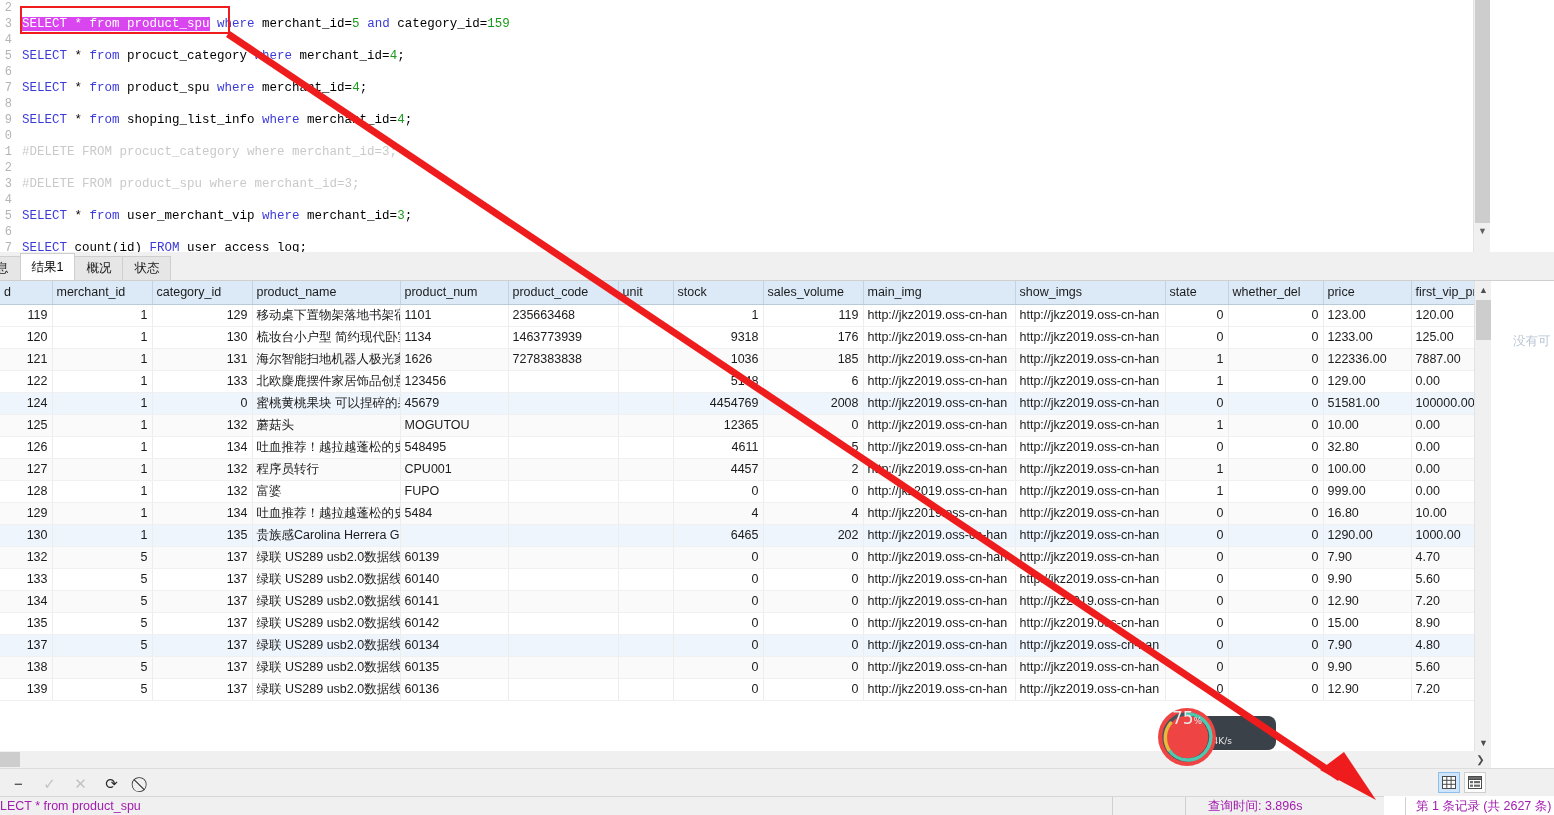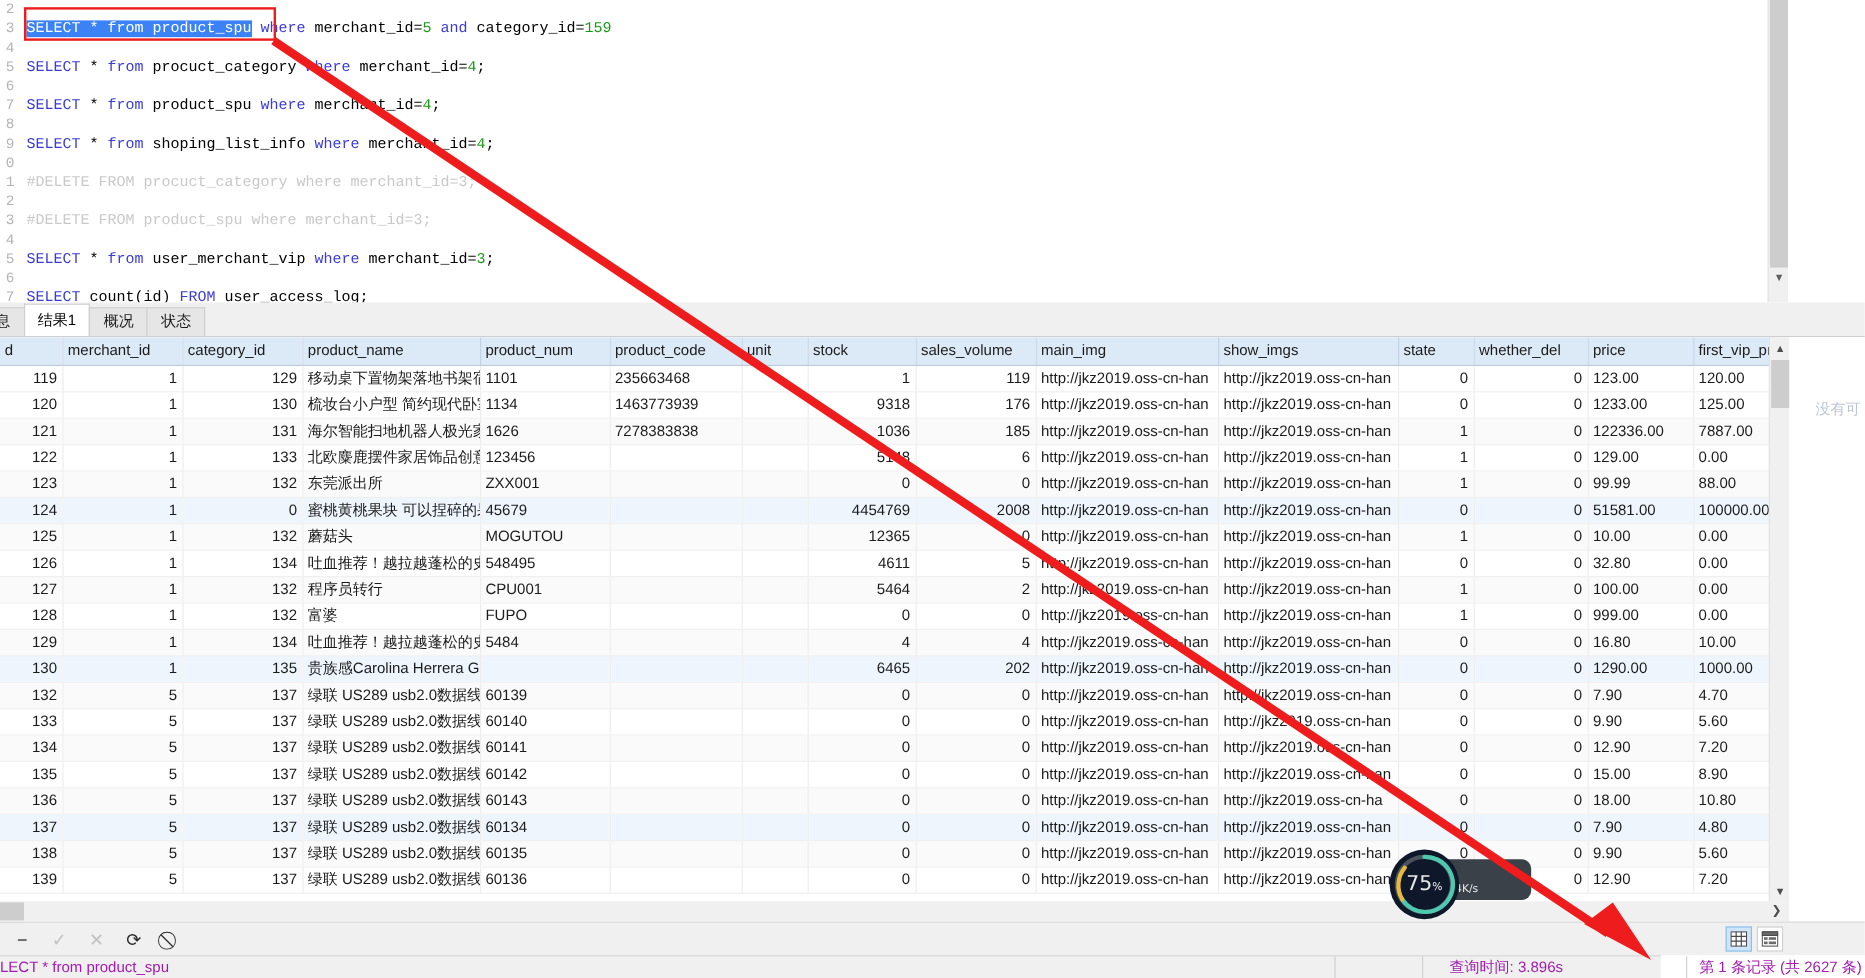--- a/index.html
+++ b/index.html
@@ -50,21 +50,21 @@
     font-size: 12.5px;
     color: #000000;
   }
   .code .line {
     height: 16px; line-height: 16px; white-space: pre;
     padding-left: 8px;
   }
   .kw   { color: #3a3ad8; }
   .num  { color: #1a9a1a; }
   .cmt  { color: #c9c9c9; }
-  .sel  { background: #3b82f6; color: #ffffff; text-align: right; }
+  .sel  { background: #d946ef; color: #ffffff; text-align: right; }
   .hl-box {
     position: absolute; left: 20px; top: 6px; width: 210px; height: 28px;
     border: 2.5px solid #ee1c1c; background: transparent;
   }
 
   
   .tabbar {
     position: absolute; left: 0; top: 252px; width: 1554px; height: 29px;
     background: #f0f0f0; border-bottom: 1px solid #cfcfcf;
   }
@@ -189,22 +189,22 @@
     position: absolute; left: 8px; height: 16px; display: flex; align-items: center; gap: 3px;
     font-size: 9px; color: #e8e8e8; font-family: "DejaVu Sans", sans-serif;
   }
   .monitor .pill .row.up { top: 1px; }
   .monitor .pill .row.dn { top: 17px; }
   .monitor .pill .tri { font-size: 9px; line-height: 1; }
   .monitor .pill .tri.u { color: #4aa3e8; }
   .monitor .pill .tri.d { color: #57c24a; }
   .monitor .dial {
     position: absolute; left: 0; top: 0; width: 58px; height: 58px;
-    background: #0f172a; border-radius: 50%;
-    display: flex; align-items: center; justify-content: center;
+    background: #ef4444; border-radius: 50%;
+    display: flex; justify-content: center;
   }
   .monitor .dial svg { position: absolute; left: 0; top: 0; }
   .monitor .dial .pct {
     position: relative; color: #e9e9e9; font-size: 17px;
     font-family: "DejaVu Sans", sans-serif;
   }
   .monitor .dial .pct small { font-size: 9px; }
 
   
   .arrow-svg { position: absolute; left: 0; top: 0; width: 1554px; height: 815px; pointer-events: none; z-index: 60; }
@@ -368,37 +368,20 @@
             <td class="l"></td>
             <td class="r">5148</td>
             <td class="r">6</td>
             <td class="l">http://jkz2019.oss-cn-han</td>
             <td class="l">http://jkz2019.oss-cn-han</td>
             <td class="r">1</td>
             <td class="r">0</td>
             <td class="l">129.00</td>
             <td class="l">0.00</td>
           </tr>
-          <tr class="alt">
-            <td class="r">123</td>
-            <td class="r">1</td>
-            <td class="r">132</td>
-            <td class="l">东莞派出所</td>
-            <td class="l">ZXX001</td>
-            <td class="l"></td>
-            <td class="l"></td>
-            <td class="r">0</td>
-            <td class="r">0</td>
-            <td class="l">http://jkz2019.oss-cn-han</td>
-            <td class="l">http://jkz2019.oss-cn-han</td>
-            <td class="r">1</td>
-            <td class="r">0</td>
-            <td class="l">99.99</td>
-            <td class="l">88.00</td>
-          </tr>
           <tr class="sel2">
             <td class="r">124</td>
             <td class="r">1</td>
             <td class="r">0</td>
             <td class="l">蜜桃黄桃果块 可以捏碎的果</td>
             <td class="l">45679</td>
             <td class="l"></td>
             <td class="l"></td>
             <td class="r">4454769</td>
             <td class="r">2008</td>
@@ -444,21 +427,21 @@
             <td class="l">0.00</td>
           </tr>
           <tr class="alt">
             <td class="r">127</td>
             <td class="r">1</td>
             <td class="r">132</td>
             <td class="l">程序员转行</td>
             <td class="l">CPU001</td>
             <td class="l"></td>
             <td class="l"></td>
-            <td class="r">5464</td>
+            <td class="r">4457</td>
             <td class="r">2</td>
             <td class="l">http://jkz2019.oss-cn-han</td>
             <td class="l">http://jkz2019.oss-cn-han</td>
             <td class="r">1</td>
             <td class="r">0</td>
             <td class="l">100.00</td>
             <td class="l">0.00</td>
           </tr>
           <tr>
             <td class="r">128</td>
@@ -571,37 +554,20 @@
             <td class="l"></td>
             <td class="l"></td>
             <td class="r">0</td>
             <td class="r">0</td>
             <td class="l">http://jkz2019.oss-cn-han</td>
             <td class="l">http://jkz2019.oss-cn-han</td>
             <td class="r">0</td>
             <td class="r">0</td>
             <td class="l">15.00</td>
             <td class="l">8.90</td>
-          </tr>
-          <tr class="alt">
-            <td class="r">136</td>
-            <td class="r">5</td>
-            <td class="r">137</td>
-            <td class="l">绿联 US289 usb2.0数据线</td>
-            <td class="l">60143</td>
-            <td class="l"></td>
-            <td class="l"></td>
-            <td class="r">0</td>
-            <td class="r">0</td>
-            <td class="l">http://jkz2019.oss-cn-han</td>
-            <td class="l">http://jkz2019.oss-cn-ha</td>
-            <td class="r">0</td>
-            <td class="r">0</td>
-            <td class="l">18.00</td>
-            <td class="l">10.80</td>
           </tr>
           <tr class="sel2">
             <td class="r">137</td>
             <td class="r">5</td>
             <td class="r">137</td>
             <td class="l">绿联 US289 usb2.0数据线 </td>
             <td class="l">60134</td>
             <td class="l"></td>
             <td class="l"></td>
             <td class="r">0</td>

